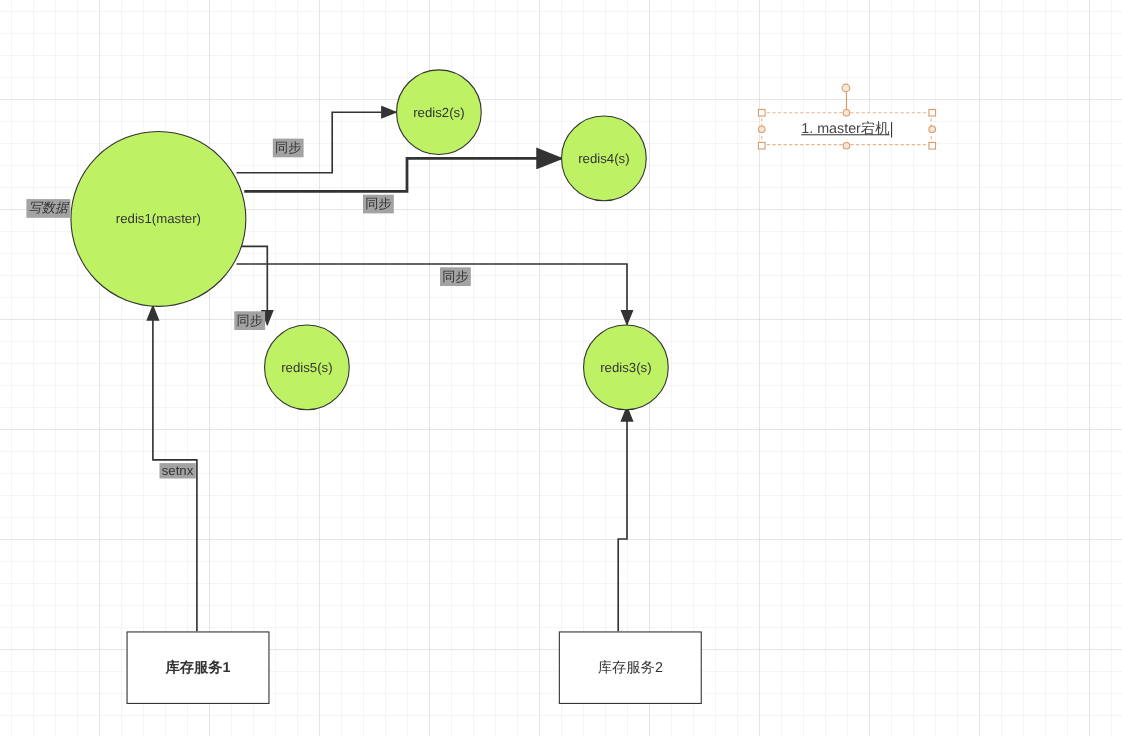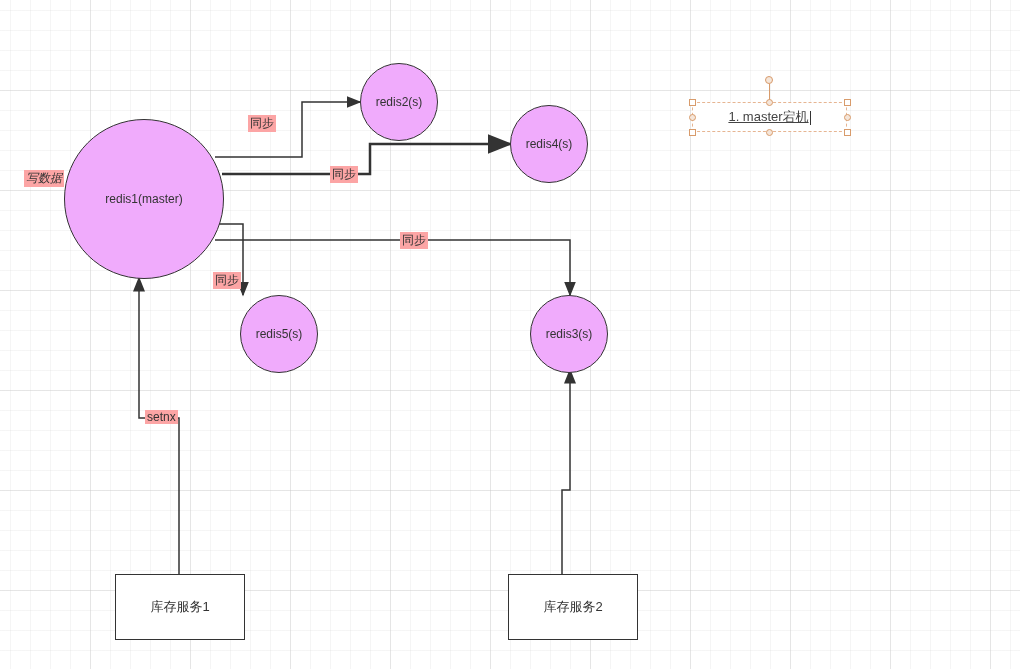--- a/index.html
+++ b/index.html
@@ -15,21 +15,21 @@
         linear-gradient(90deg, rgba(200,200,200,0.18) 1px, transparent 1px),
         linear-gradient(rgba(200,200,200,0.35) 1px, transparent 1px),
         linear-gradient(90deg, rgba(200,200,200,0.35) 1px, transparent 1px);
       background-size: 20px 20px, 20px 20px, 100px 100px, 100px 100px;
       background-position: -10px -10px;
     }
     .node-circle {
       position: absolute;
       border: 1.5px solid #333;
       border-radius: 50%;
-      background: #f0abfc;
+      background: #bef264;
       display: flex;
       align-items: center;
       justify-content: center;
       font-size: 12px;
       color: #333;
       text-align: center;
     }
     .node-rect {
       position: absolute;
       border: 1.5px solid #333;
@@ -38,22 +38,23 @@
       align-items: center;
       justify-content: center;
       font-size: 13px;
       color: #333;
       text-align: center;
     }
     .label {
       position: absolute;
       font-size: 12px;
       color: #333;
-      background: #fca5a5;
+      background: #a3a3a3;
       padding: 0 2px;
+      margin-top: 11px;
     }
     svg.arrows {
       position: absolute;
       left: 0; top: 0;
       width: 1020px;
       height: 669px;
       pointer-events: none;
     }
     .text-editing {
       position: absolute;
@@ -141,21 +142,21 @@
 </div>
 
 <div class="node-circle" style="left:240px; top:295px; width:78px; height:78px;">
   <span>redis5(s)</span>
 </div>
 
 <div class="node-circle" style="left:530px; top:295px; width:78px; height:78px;align-items:center;">
   <span>redis3(s)</span>
 </div>
 
-<div class="node-rect" style="left:115px; top:574px; width:130px; height:66px;">
+<div class="node-rect" style="left:115px; top:574px; width:130px; height:66px;font-weight:bold;">
   <span>库存服务1</span>
 </div>
 
 <div class="node-rect" style="left:508px; top:574px; width:130px; height:66px;text-align:center;">
   <span>库存服务2</span>
 </div>
 
 <div class="label" style="left:248px; top:115px;">同步</div>
 <div class="label" style="left:330px; top:166px;">同步</div>
 <div class="label" style="left:213px; top:272px;">同步</div>

